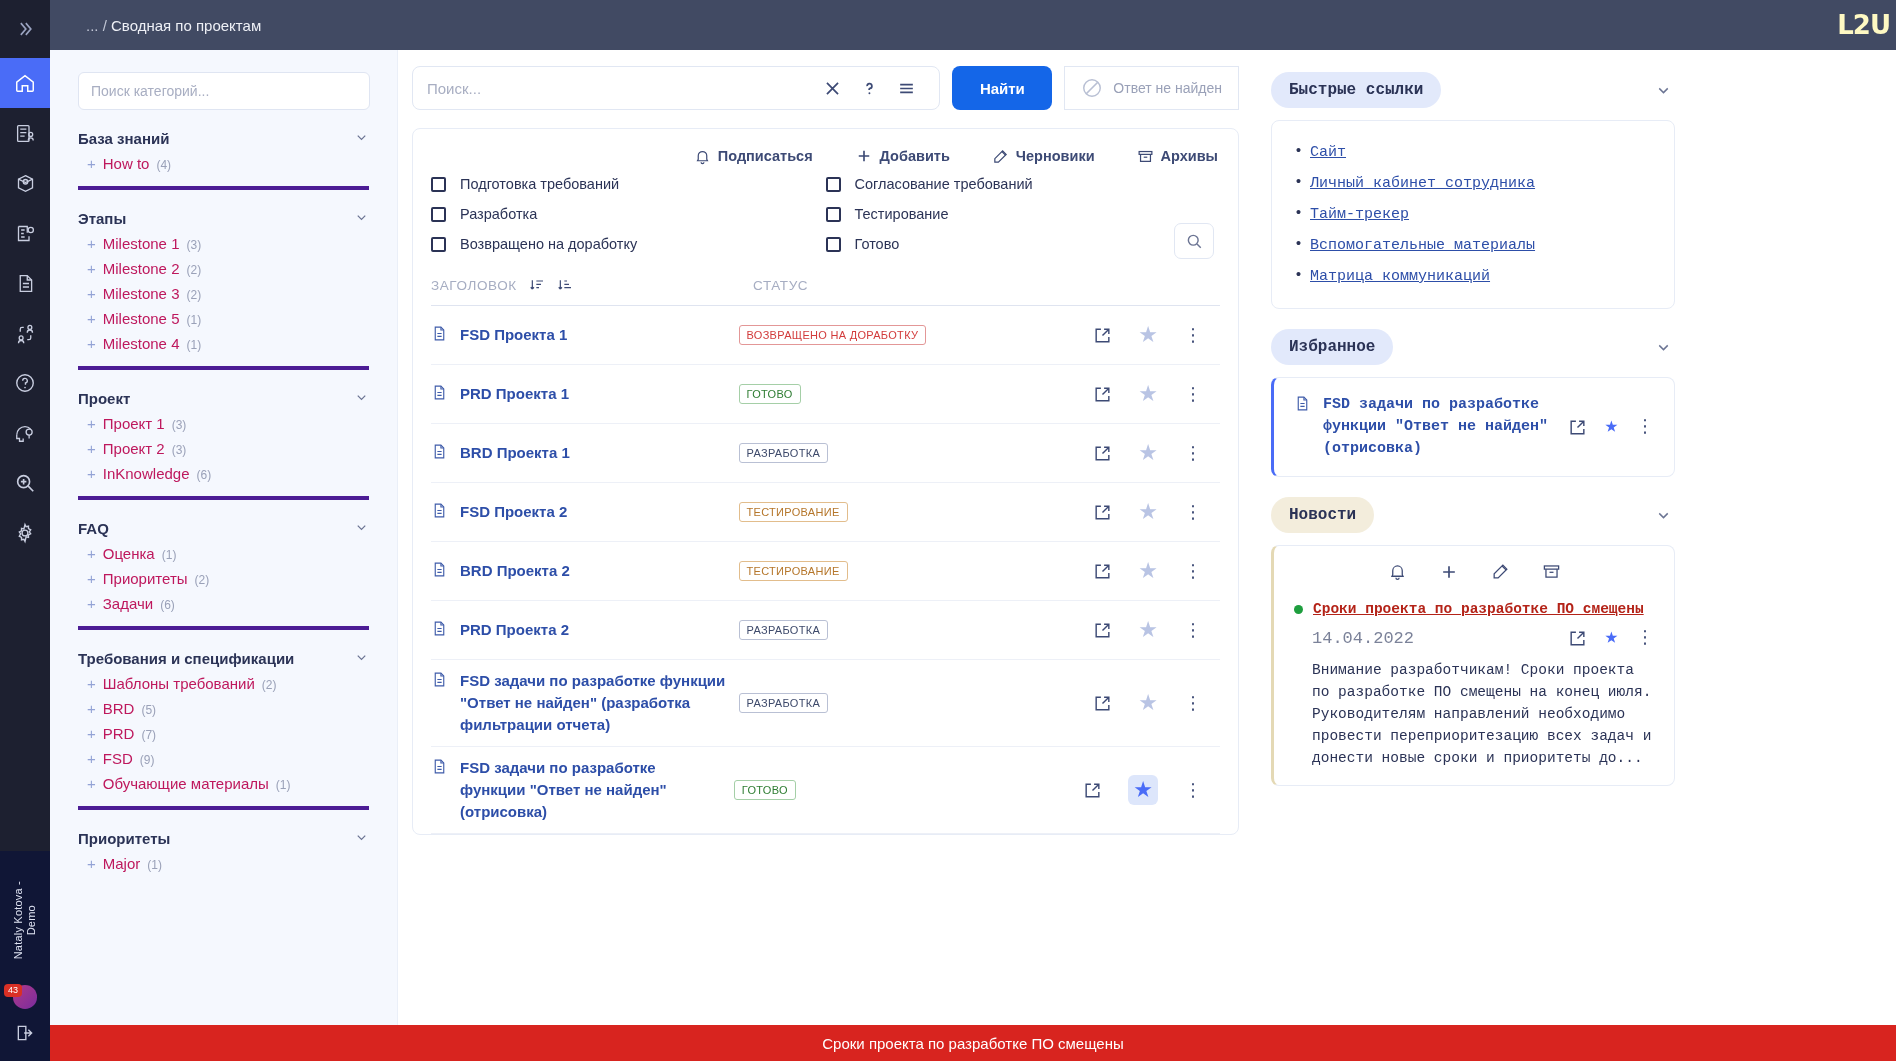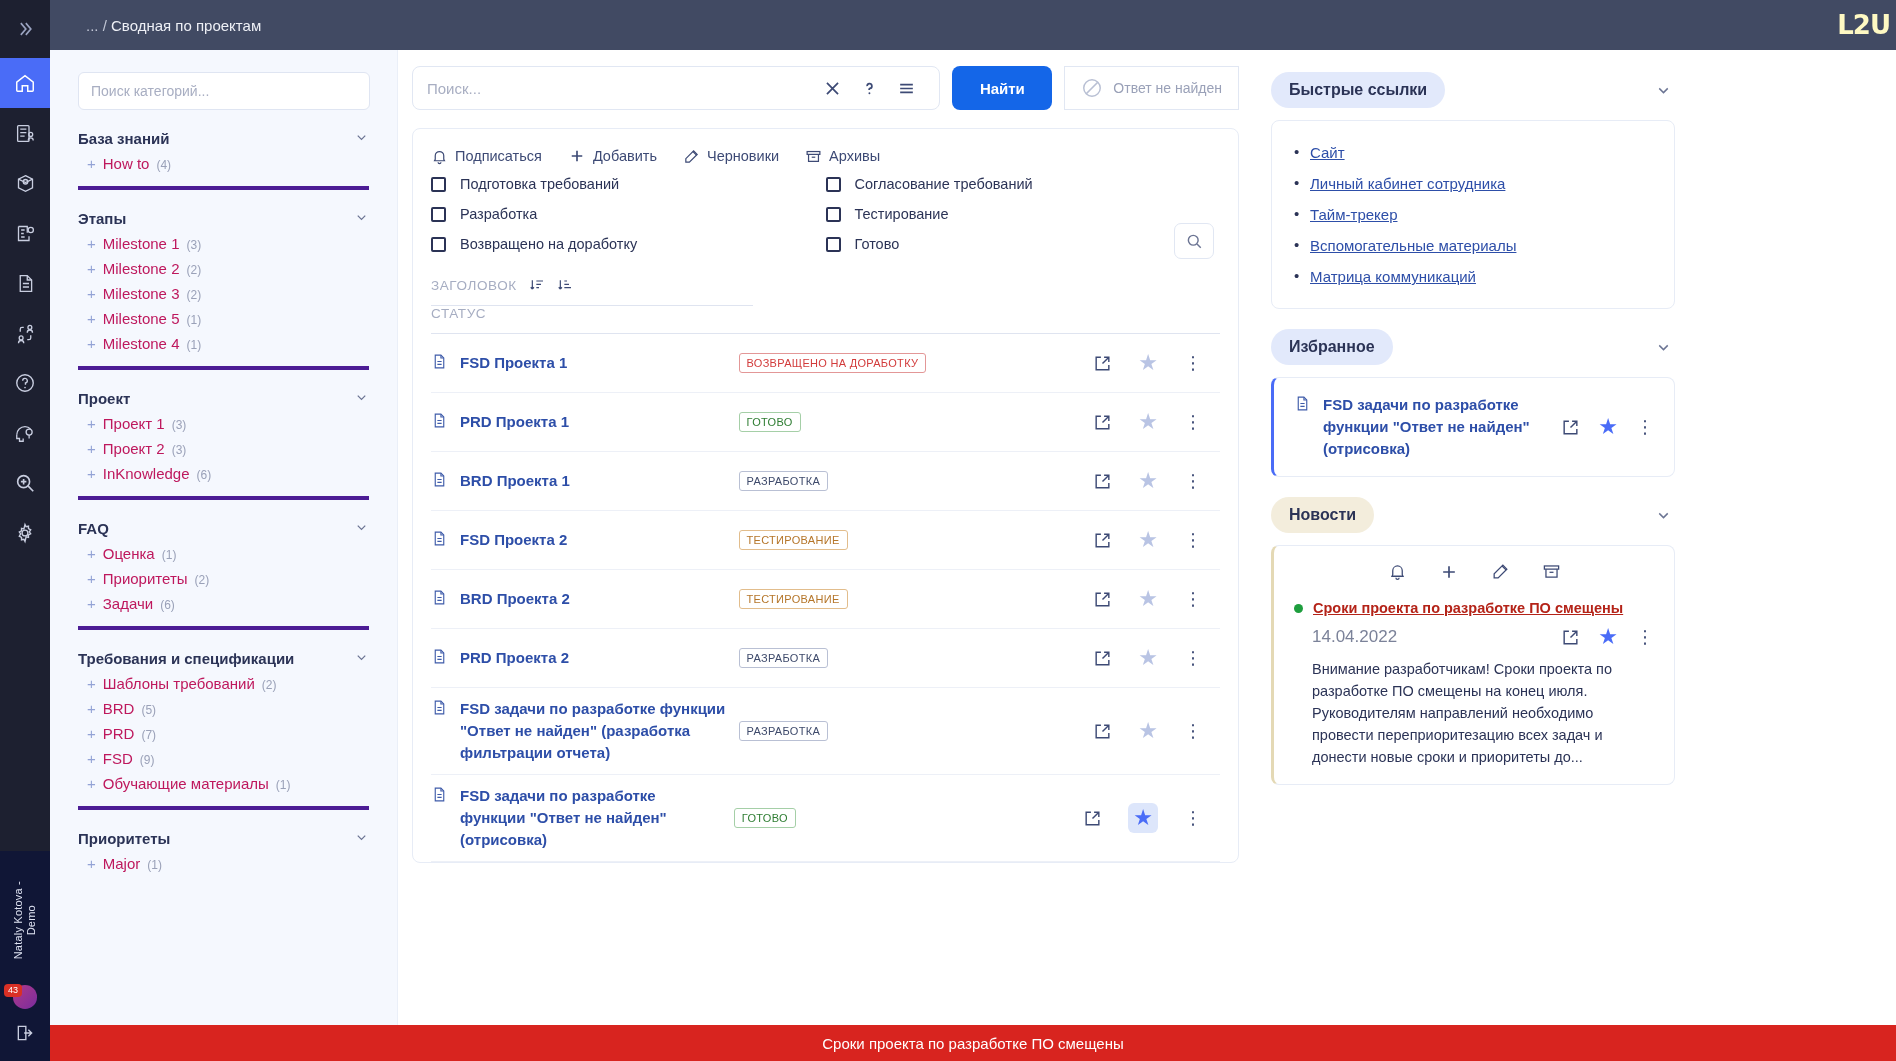--- a/index.html
+++ b/index.html
@@ -130,22 +130,22 @@
     background: #fff; display: flex; align-items: center; gap: 10px;
     padding: 0 16px; color: #9aa1b8; font-size: 14px; cursor: pointer;
     line-height: 16px; text-align: center;
   }
 
   .card {
     margin-top: 18px; border: 1px solid #e7ecf6; border-radius: 8px;
     background: #fff; padding: 14px 18px 0 18px;
   }
   .actionsrow {
-    display: flex; align-items: center;
-    gap: 26px; padding: 4px 2px 10px 0;
+    display: flex; justify-content: flex-end; align-items: center;
+    gap: 42px; padding: 4px 2px 10px 0; font-weight: bold;
   }
   .action {
     display: flex; align-items: center; gap: 7px;
     color: #3d4a75; font-size: 14.5px; cursor: pointer;
   }
   .filters { display: flex; gap: 0; position: relative; margin-top: -6px;}
   .filtercol { width: 400px; }
   .filterrow {
     display: flex; align-items: center; gap: 14px; padding: 7px 0;
   }
@@ -154,21 +154,21 @@
     border-radius: 2px; background: #fff; cursor: pointer; flex: none;
   }
   .flabel { font-size: 14.5px; color: #2b3356; }
   .magbtn {
     position: absolute; right: 6px; bottom: 0;
     width: 40px; height: 36px; border: 1px solid #e1e7f3;
     border-radius: 7px; background: #fff; display: flex;
     align-items: center; justify-content: center; color: #6b7493; cursor: pointer;
   }
 
-  .tablehead { display: flex; margin-top: 18px; flex-direction: column; }
+  .tablehead { display: flex; margin-top: 18px; }
   .th {
     font-size: 13.5px; color: #a6adc2; letter-spacing: .6px;
     padding-bottom: 12px; display: flex; align-items: center; gap: 12px;
     border-bottom: 1px solid #dfe4f0;
   }
   .th-title { width: 322px; }
   .th-status { flex: 1 1 auto; }
   .sorticon { color: #3d4a75; cursor: pointer; display: flex; }
 
   .row {
@@ -201,21 +201,21 @@
   .ia { color: #3d4a75; cursor: pointer; display: flex; }
   .star { color: #b9c4e4; cursor: pointer; font-size: 22px; line-height: 22px; }
   .star.on { color: #4a6cf7; }
   .star.onbg {
     color: #4a6cf7; background: #dde6fb; border-radius: 6px;
     width: 30px; height: 30px; display:flex; align-items:center; justify-content:center;
   }
   .kebab { color: #3d4a75; cursor: pointer; letter-spacing: 0; font-size: 18px; line-height: 14px;}
 
   
-  .right { width: 420px; flex: none; padding: 22px 6px 0 10px; }
+  .right { width: 420px; flex: none; padding: 22px 6px 0 10px; font-family: Liberation Mono, monospace; }
   .panel { margin-bottom: 20px; }
   .panel-head {
     display: flex; align-items: center; justify-content: space-between;
     margin-bottom: 12px;
   }
   .pill {
     border-radius: 18px; padding: 9px 18px; font-size: 16px;
     font-weight: bold; color: #2b3356;
   }
   .pill.blue { background: #e2e9fb; }

